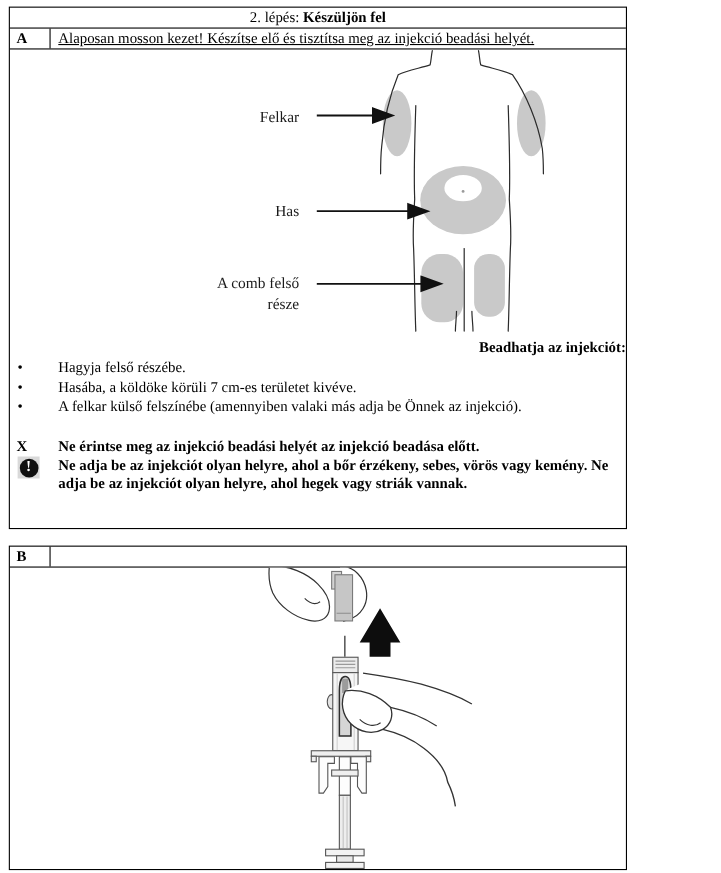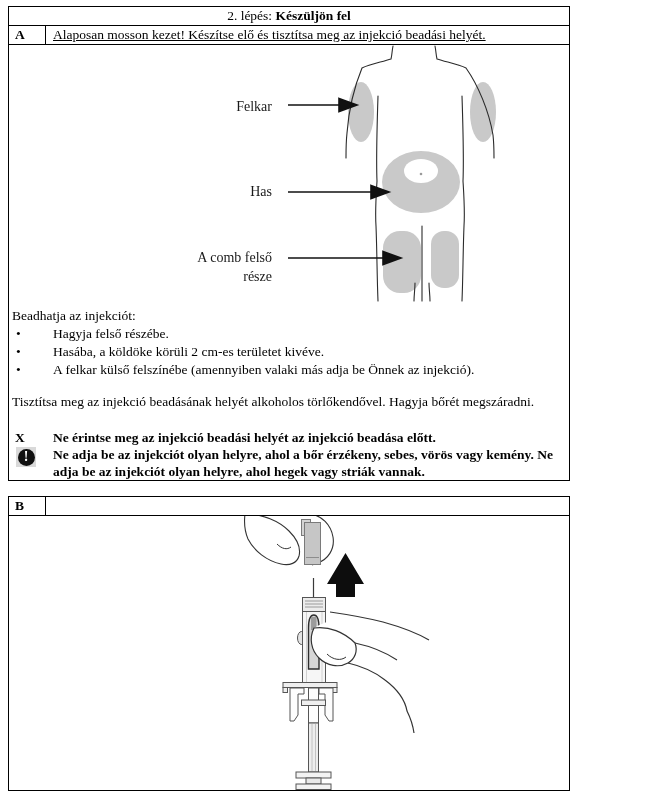--- a/index.html
+++ b/index.html
@@ -13,21 +13,21 @@
   .tblB{top:496px;}
   .hdr-row{height:18px;line-height:18px;text-align:center;border-bottom:1px solid #000;}
   .t-prefix{white-space:pre;}
   .t-bold{font-weight:bold;}
   .step-row{display:flex;height:18px;line-height:18px;border-bottom:1px solid #000;}
   .lbl-cell{width:37px;box-sizing:border-box;border-right:1px solid #000;padding-left:6px;font-weight:bold;}
   .txt-cell{flex:1;padding-left:7px;white-space:nowrap;overflow:hidden;text-decoration:underline;}
   .contentA{height:435px;overflow:hidden;}
   .figwrap{display:block;}
   svg{display:block;}
-  .sites-heading{font-weight:normal;padding-left:3px;line-height:18px;margin-top:4px;}
+  .sites-heading{font-weight:bold;padding-left:3px;line-height:18px;margin-top:4px;text-align:right;}
   .bullet-row{display:flex;line-height:18px;}
   .bullet-mark{width:44px;box-sizing:border-box;padding-left:7px;}
   .bullet-text{flex:1;}
   .clean-para{margin-top:14px;line-height:18px;padding-left:3px;padding-right:10px;}
   .warn-block{margin-top:18px;font-weight:bold;}
   .warn-row{display:flex;line-height:17px;}
   .warn-label{width:44px;box-sizing:border-box;padding-left:6px;}
   .warn-text{flex:1;padding-right:2px;}
   .excl-wrap{width:20px;height:20px;background:#d9d9d9;display:flex;align-items:center;justify-content:center;margin-left:1px;margin-top:1px;}
   .excl-circle{width:17px;height:17px;border-radius:50%;background:#101010;color:#fff;
@@ -93,28 +93,27 @@
     </svg>
 
     <div class="sites-heading">Beadhatja az injekciót:</div>
 
     <div class="bullet-row">
       <div class="bullet-mark">•</div>
       <div class="bullet-text">Hagyja felső részébe.</div>
     </div>
     <div class="bullet-row">
       <div class="bullet-mark">•</div>
-      <div class="bullet-text">Hasába, a köldöke körüli 2 cm-es területet kivéve.</div>
+      <div class="bullet-text">Hasába, a köldöke körüli 7 cm-es területet kivéve.</div>
     </div>
     <div class="bullet-row">
       <div class="bullet-mark">•</div>
       <div class="bullet-text">A felkar külső felszínébe (amennyiben valaki más adja be Önnek az injekció).</div>
     </div>
 
-    <div class="clean-para">Tisztítsa meg az injekció beadásának helyét alkoholos törlőkendővel. Hagyja bőrét megszáradni.</div>
 
     <div class="warn-block">
       <div class="warn-row">
         <div class="warn-label">X</div>
         <div class="warn-text">Ne érintse meg az injekció beadási helyét az injekció beadása előtt.</div>
       </div>
       <div class="warn-row">
         <div class="warn-label">
           <div class="excl-wrap">
             <div class="excl-circle">!</div>

